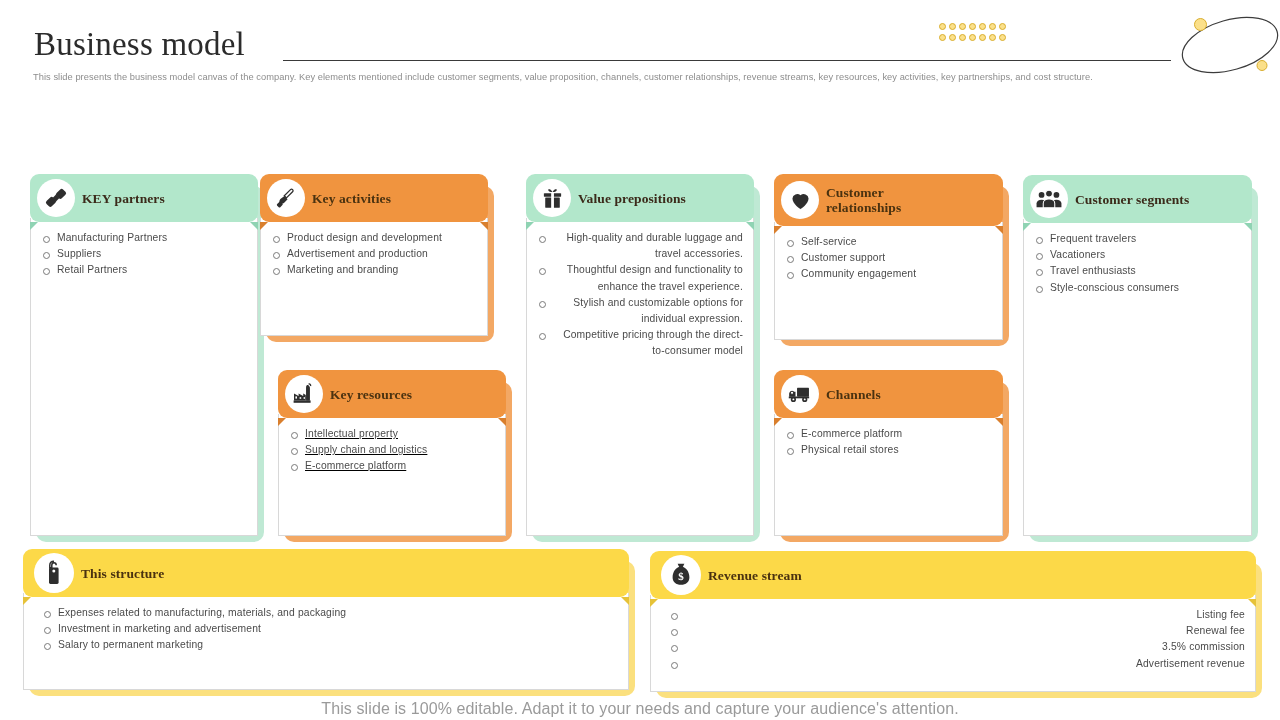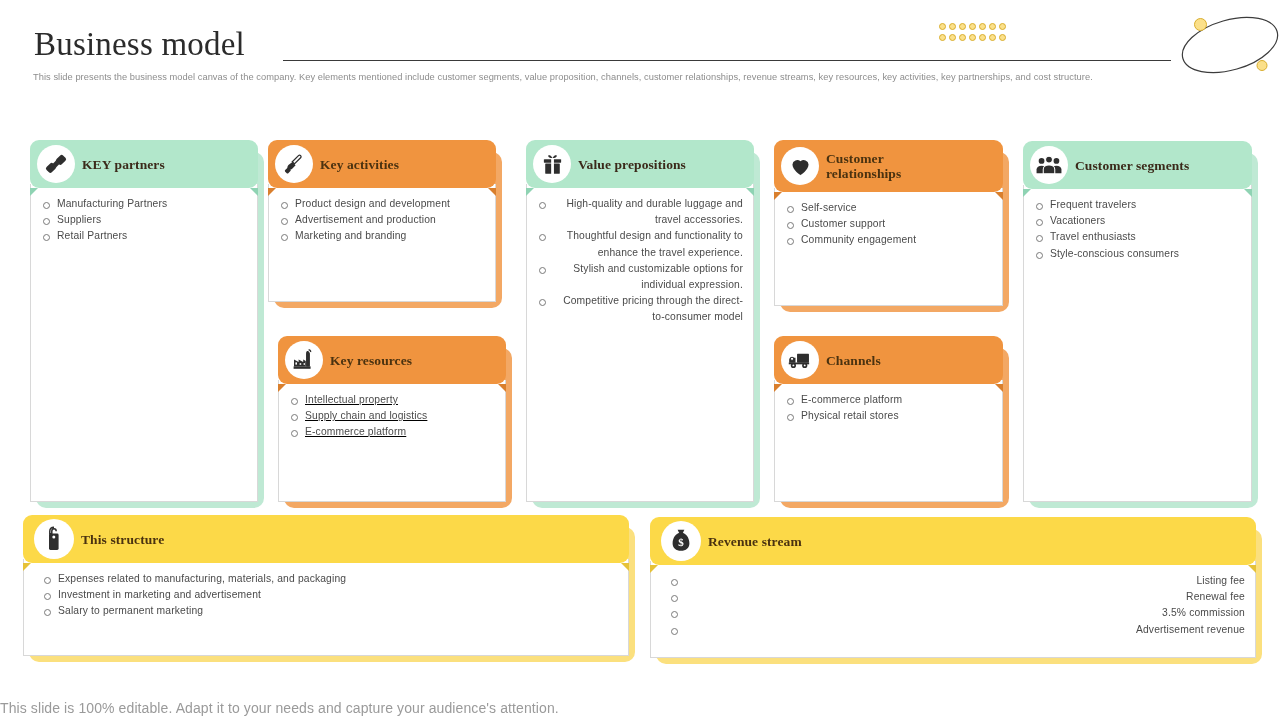--- a/index.html
+++ b/index.html
@@ -70,21 +70,21 @@
   }
   .ellipse-deco {
     position: absolute;
     left: 1178px;
     top: 14px;
     width: 104px;
     height: 62px;
   }
 
   
-  .card { position: absolute; }
+  .card { position: absolute; margin-top: 34px; }
 
   .card-shadow {
     position: absolute;
     left: 6px;
     right: -6px;
     bottom: -6px;
     top: 12px;
     border-radius: 10px;
   }
   .card-shadow.green  { background: #bfe9d4; }
@@ -174,21 +174,21 @@
     width: 5px;
     height: 5px;
     border: 1px solid #7a7a7a;
     border-radius: 50%;
   }
 
   
   #card-key-partners        { left: 30px;   top: 140px; width: 228px; }
   #card-key-partners   .card-body { height: 318px; }
 
-  #card-key-activities      { left: 268px;  top: 140px; width: 228px; }
+  #card-key-activities      { left: 260px;  top: 140px; width: 228px; }
   #card-key-activities .card-body { height: 118px; }
 
   #card-value-prepositions  { left: 526px;  top: 140px; width: 228px; text-align: right; }
   #card-value-prepositions .card-body { height: 318px; }
 
   #card-customer-relationships { left: 774px; top: 140px; width: 229px; }
   #card-customer-relationships .card-body { height: 118px; }
 
   #card-customer-segments   { left: 1023px; top: 141px; width: 229px; }
   #card-customer-segments .card-body { height: 317px; }
@@ -212,22 +212,22 @@
   #card-cost-structure .bullets li,
   #card-revenue-stream .bullets li { padding-left: 30px; }
   #card-cost-structure .bullets li::before,
   #card-revenue-stream .bullets li::before { left: 16px; }
 
   
   .footer-note {
     position: absolute;
     left: 0; right: 0;
     top: 700px;
-    text-align: left;
-    font-size: 14px;
+    text-align: center;
+    font-size: 16px;
     color: #9a9a9a;
     letter-spacing: 0.1px;
   }
 </style>
 </head>
 <body>
 
 <div class="slide">
 
   <div class="page-title">Business model</div>

